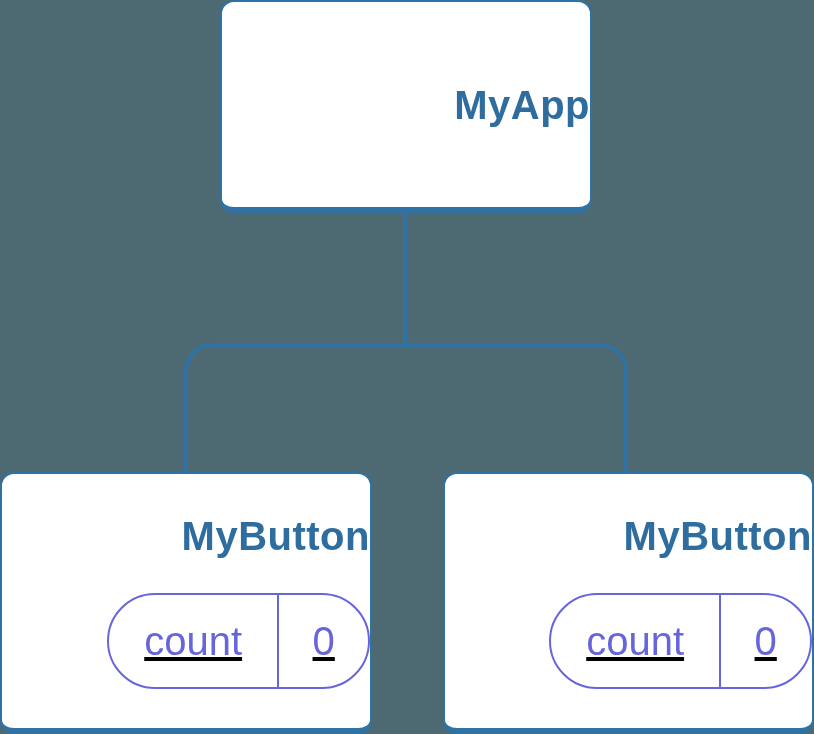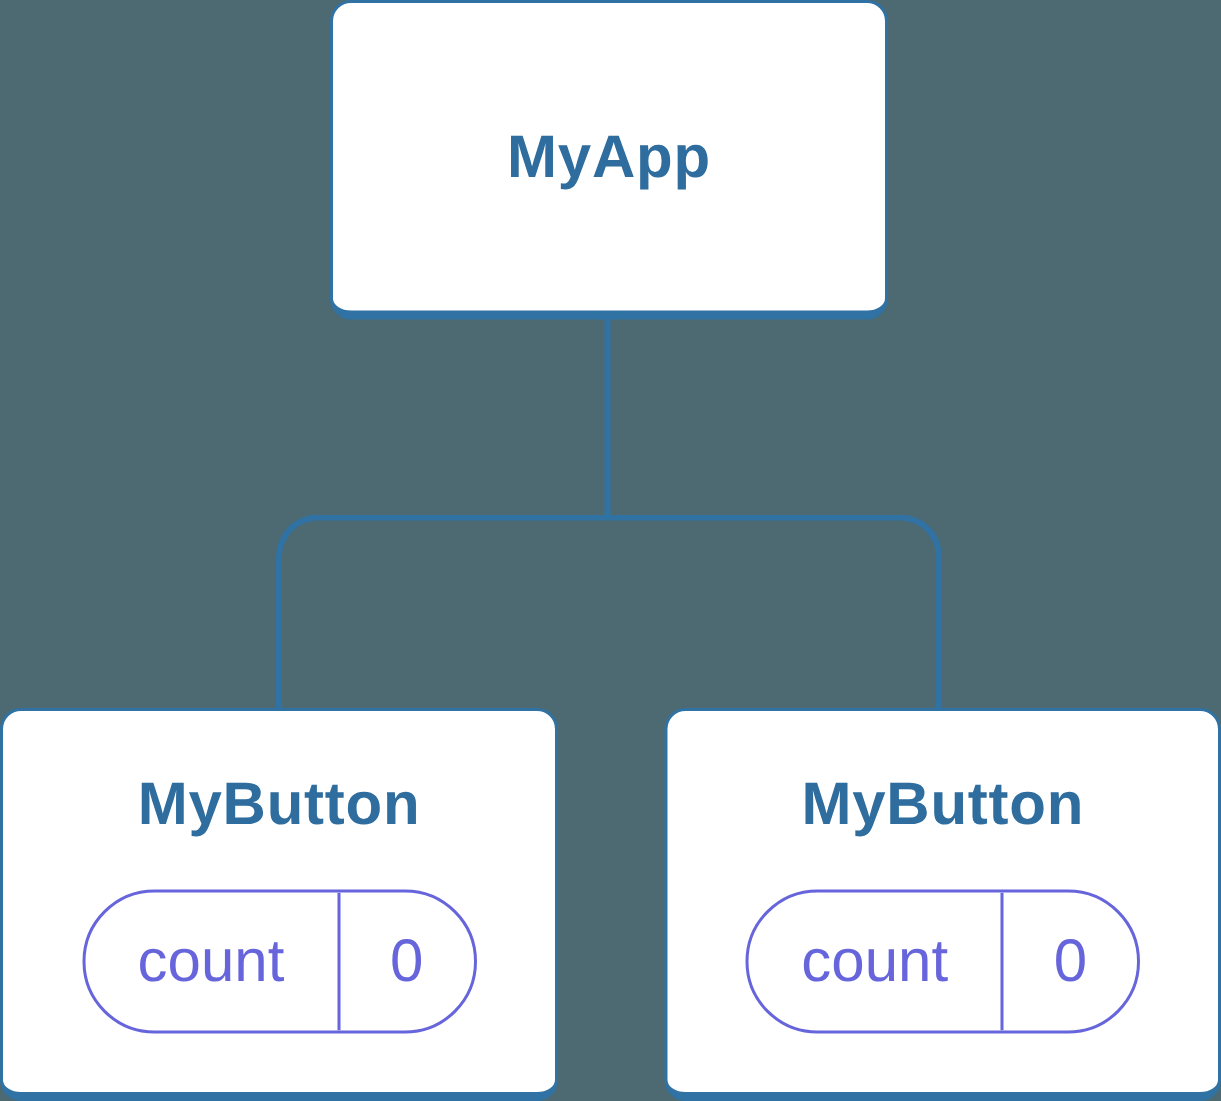--- a/index.html
+++ b/index.html
@@ -12,21 +12,21 @@
   }
   .node {
     position:absolute;
     background:#ffffff;
     border:2.5px solid #2f72a3;
     border-bottom-width:6px;
     border-radius:14px;
     box-sizing:border-box;
     display:flex;
     flex-direction:column;
-    align-items:center;
+    align-items:flex-end;
     justify-content:center;
   }
   .node-title {
     color:#2e6d9e;
     font-size:40px;
     font-weight:600;
     letter-spacing:0.5px;
     line-height:1.15;
     white-space:nowrap;
   }
@@ -52,20 +52,21 @@
 
   .state-badge {
     width:263px; height:96px;
     box-sizing:border-box;
     border:2px solid #6765db;
     border-radius:48px;
     display:flex;
     align-items:stretch;
     overflow:hidden;
     background:#ffffff;
+    text-decoration:underline;
   }
   .state-seg {
     display:flex;
     align-items:center;
     justify-content:center;
     color:#6765db;
     font-size:40px;
     font-weight:400;
     white-space:nowrap;
   }

